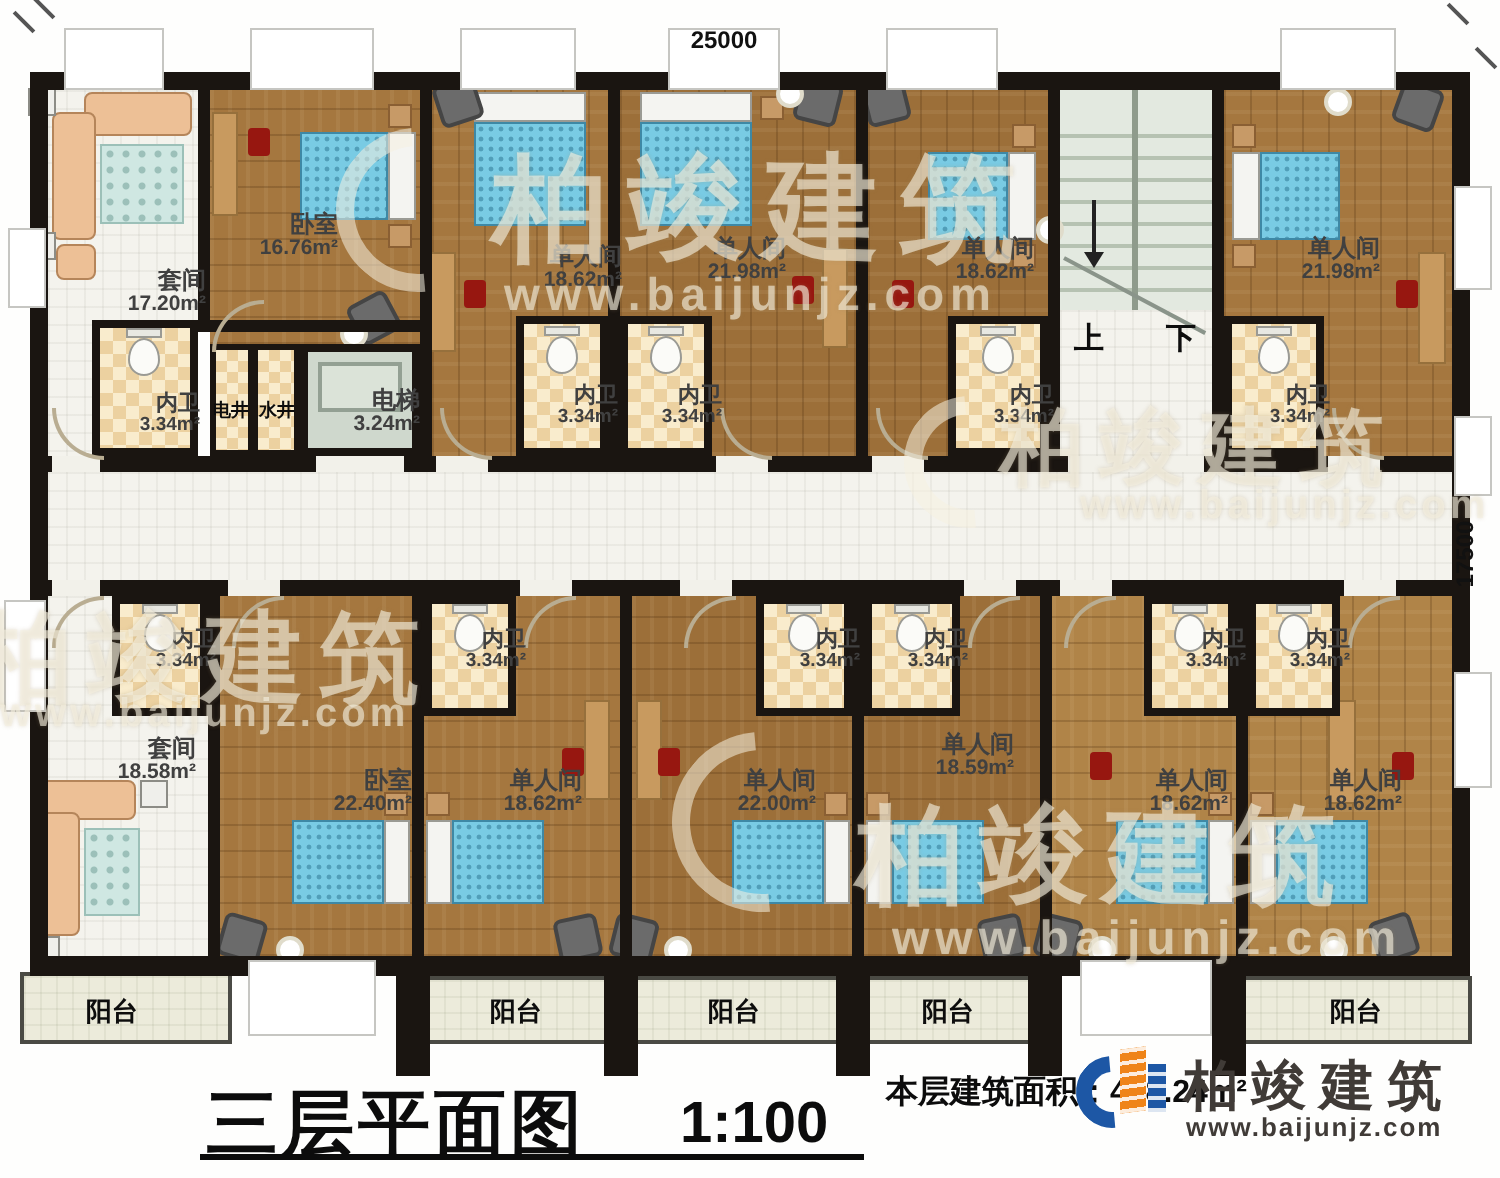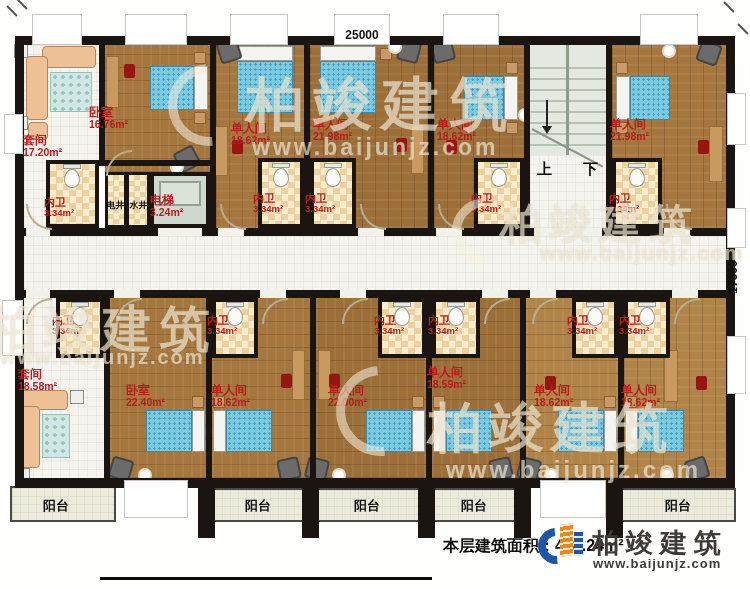--- a/index.html
+++ b/index.html
@@ -32,21 +32,21 @@
   .sofa{background:#edc096;border:1px solid #b5855a;border-radius:4px;z-index:5;}
   .rug{background:#cfe7e2;border:1px solid #9cc0b8;background-image:radial-gradient(rgba(60,120,110,.35) 1.5px,transparent 2px);background-size:8px 8px;z-index:5;}
   .chair{width:22px;height:22px;background:#6b6b6b;border:2px solid #454545;border-radius:4px;z-index:5;box-sizing:border-box;}
   .tv{width:11px;height:14px;background:#971710;border-radius:2px;z-index:5;}
   .desk{background:#c89a5f;border:1px solid #96703c;z-index:5;box-sizing:border-box;}
   .lamp{width:14px;height:14px;background:#fff;border:2px solid #e0dccb;border-radius:50%;z-index:5;box-sizing:border-box;}
   .toilet{width:16px;height:19px;background:#fbfbf8;border:1.5px solid #9a9a94;border-radius:50% 50% 50% 50%/58% 58% 42% 42%;z-index:7;box-sizing:border-box;}
   .tank{width:18px;height:5px;background:#e8e8e2;border:1px solid #9a9a94;z-index:7;box-sizing:border-box;}
   .sidetable{background:#efefeb;border:1.5px solid #8c8c86;z-index:5;box-sizing:border-box;}
   
-  .label{z-index:20;text-align:left;color:#b91c1c;line-height:1.12;white-space:nowrap;}
+  .label{z-index:20;text-align:right;color:#404040;line-height:1.12;white-space:nowrap;}
   .label span{display:block;}
   .nm{font-size:12px;font-weight:bold;}
   .ar{font-size:10.5px;font-weight:bold;}
   .nm-s{font-size:11px;font-weight:bold;}
   .ar-s{font-size:9.5px;font-weight:bold;}
   .shaft-lb{z-index:20;font-size:9px;font-weight:bold;color:#0d0d0d;text-align:center;}
   .updown{z-index:20;font-size:15px;font-weight:bold;color:#0d0d0d;}
   .balclb{z-index:20;font-size:13px;font-weight:bold;color:#0d0d0d;text-align:center;}
   .dim{z-index:25;font-size:12px;font-weight:bold;color:#111;}
   .tick{width:14px;height:2px;background:#555;transform:rotate(45deg);z-index:25;}
@@ -414,39 +414,41 @@
     <span class="nm-s">内卫</span>
     <span class="ar-s">3.34m²</span>
   </div>
 
   <div class="abs balclb" style="left:26px;top:497px;width:60px;">阳台</div>
   <div class="abs balclb" style="left:228px;top:497px;width:60px;">阳台</div>
   <div class="abs balclb" style="left:337px;top:497px;width:60px;">阳台</div>
   <div class="abs balclb" style="left:444px;top:497px;width:60px;">阳台</div>
   <div class="abs balclb" style="left:648px;top:497px;width:60px;">阳台</div>
 
-  <div class="abs dim" style="left:332px;top:28px;width:60px;text-align:center;">25000</div>
+  <div class="abs dim" style="left:332px;top:13px;width:60px;text-align:center;">25000</div>
   <div class="abs dim" style="left:716px;top:270px;transform:rotate(-90deg);transform-origin:center;">17500</div>
   <div class="abs tick" style="left:5px;top:10px;"></div>
   <div class="abs tick" style="left:15px;top:3px;"></div>
   <div class="abs tick" style="left:722px;top:6px;"></div>
   <div class="abs tick" style="left:736px;top:28px;"></div>
 
   <div class="abs wmarc" style="left:168px;top:64px;width:64px;height:64px;"></div>
   <div class="abs wm" style="left:246px;top:66px;font-size:58px;letter-spacing:10px;">柏竣建筑</div>
   <div class="abs wm" style="left:252px;top:134px;font-size:23px;letter-spacing:3px;">www.baijunjz.com</div>
   <div class="abs wmarc" style="left:452px;top:198px;width:48px;height:48px;"></div>
   <div class="abs wm" style="left:500px;top:196px;font-size:42px;letter-spacing:8px;">柏竣建筑</div>
   <div class="abs wm" style="left:540px;top:242px;font-size:20px;letter-spacing:2px;">www.baijunjz.com</div>
   <div class="abs wm" style="left:-14px;top:296px;font-size:50px;letter-spacing:8px;">柏竣建筑</div>
   <div class="abs wm" style="left:0px;top:346px;font-size:20px;letter-spacing:2px;">www.baijunjz.com</div>
   <div class="abs wmarc" style="left:336px;top:366px;width:72px;height:72px;"></div>
   <div class="abs wm" style="left:428px;top:392px;font-size:54px;letter-spacing:8px;">柏竣建筑</div>
   <div class="abs wm" style="left:446px;top:456px;font-size:24px;letter-spacing:3px;">www.baijunjz.com</div>
 
+  <div class="abs tb-title" style="left:103px;top:538px;">三层平面图</div>
+  <div class="abs tb-scale" style="left:340px;top:546px;">1:100</div>
   <div class="abs tb-line" style="left:100px;top:577px;width:332px;height:3px;"></div>
   <div class="abs tb-info" style="left:443px;top:536px;">
     <span>本层建筑面积：</span><span>408.24m²</span>
   </div>
   <div class="abs logo-arc" style="left:538px;top:528px;"></div>
   <div class="abs logo-borange" style="left:560px;top:524px;width:13px;height:32px;"></div>
   <div class="abs logo-bblue" style="left:574px;top:532px;width:9px;height:24px;"></div>
   <div class="abs logo-name" style="left:592px;top:525px;">柏竣建筑</div>
   <div class="abs logo-site" style="left:593px;top:556px;">www.baijunjz.com</div>
 

